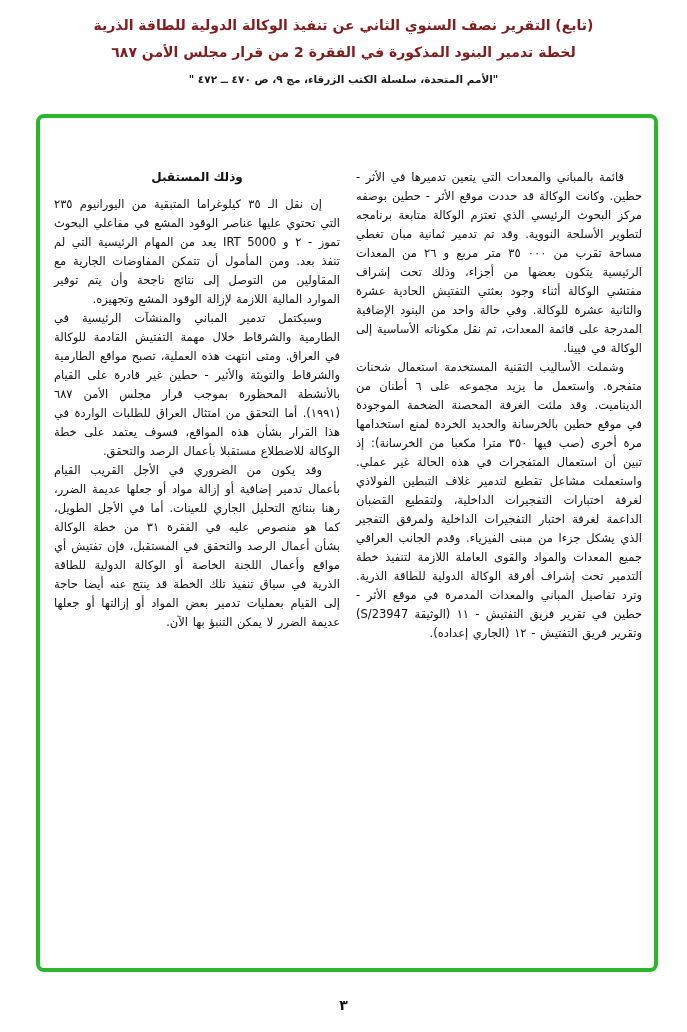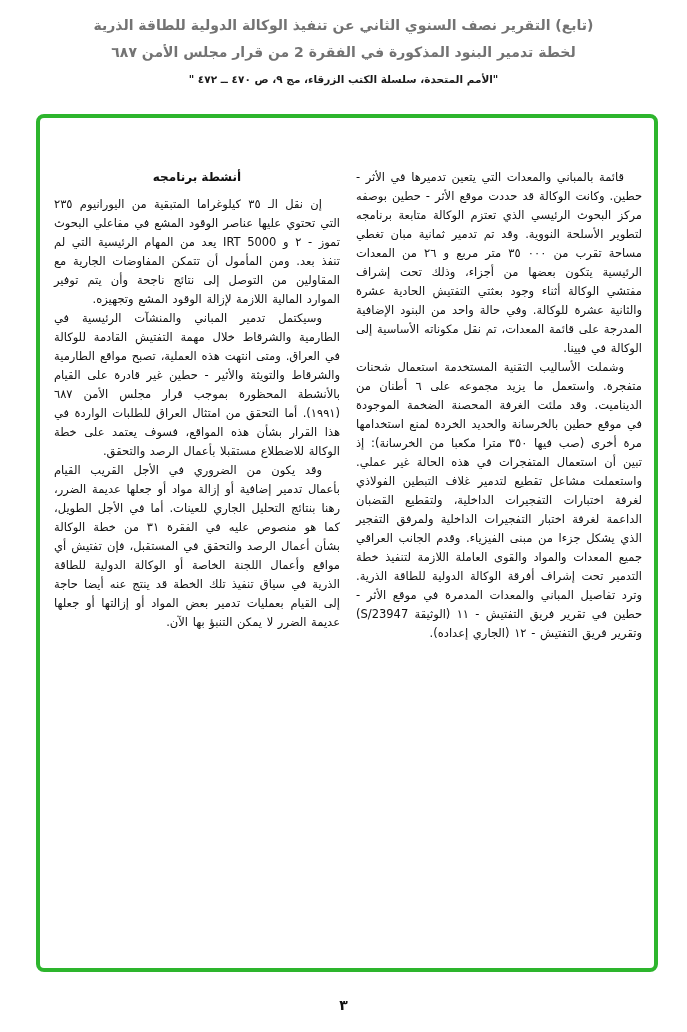--- a/index.html
+++ b/index.html
@@ -17,21 +17,21 @@
     direction: rtl;
   }
   .doc-header {
     text-align: center;
     padding-top: 12px;
   }
   .title-line {
     font-size: 14px;
     font-weight: bold;
     line-height: 1.9;
-    color: #737373;
+    color: #7f1d1d;
   }
   .source-line {
     font-size: 10.5px;
     font-weight: bold;
     margin-top: 8px;
     color: #1a1a1a;
   }
   .green-box {
     position: absolute;
     left: 36px;
@@ -93,21 +93,21 @@
 
   <div class="green-box" style="border-color: rgb(45, 181, 45);">
     <div class="columns">
 
       <div class="column">
         <p>قائمة بالمباني والمعدات التي يتعين تدميرها في الأثر - حطين. وكانت الوكالة قد حددت موقع الأثر - حطين بوصفه مركز البحوث الرئيسي الذي تعتزم الوكالة متابعة برنامجه لتطوير الأسلحة النووية. وقد تم تدمير ثمانية مبان تغطي مساحة تقرب من ٠٠٠ ٣٥ متر مربع و ٢٦ من المعدات الرئيسية يتكون بعضها من أجزاء، وذلك تحت إشراف مفتشي الوكالة أثناء وجود بعثتي التفتيش الحادية عشرة والثانية عشرة للوكالة. وفي حالة واحد من البنود الإضافية المدرجة على قائمة المعدات، تم نقل مكوناته الأساسية إلى الوكالة في فيينا.</p>
         <p>وشملت الأساليب التقنية المستخدمة استعمال شحنات متفجرة. واستعمل ما يزيد مجموعه على ٦ أطنان من الديناميت. وقد ملئت الغرفة المحصنة الضخمة الموجودة في موقع حطين بالخرسانة والحديد الخردة لمنع استخدامها مرة أخرى (صب فيها ٣٥٠ مترا مكعبا من الخرسانة): إذ تبين أن استعمال المتفجرات في هذه الحالة غير عملي. واستعملت مشاعل تقطيع لتدمير غلاف التبطين الفولاذي لغرفة اختبارات التفجيرات الداخلية، ولتقطيع القضبان الداعمة لغرفة اختبار التفجيرات الداخلية ولمرفق التفجير الذي يشكل جزءا من مبنى الفيزياء. وقدم الجانب العراقي جميع المعدات والمواد والقوى العاملة اللازمة لتنفيذ خطة التدمير تحت إشراف أفرقة الوكالة الدولية للطاقة الذرية. وترد تفاصيل المباني والمعدات المدمرة في موقع الأثر - حطين في تقرير فريق التفتيش - ١١ (الوثيقة S/23947) وتقرير فريق التفتيش - ١٢ (الجاري إعداده).</p>
       </div>
 
       <div class="column">
-        <h2 class="section-heading">أنشطة برنامجه</h2>
+        <h2 class="section-heading">وذلك المستقبل</h2>
         <p>إن نقل الـ ٣٥ كيلوغراما المتبقية من اليورانيوم ٢٣٥ التي تحتوي عليها عناصر الوقود المشع في مفاعلي البحوث تموز - ٢ و IRT 5000 يعد من المهام الرئيسية التي لم تنفذ بعد. ومن المأمول أن تتمكن المفاوضات الجارية مع المقاولين من التوصل إلى نتائج ناجحة وأن يتم توفير الموارد المالية اللازمة لإزالة الوقود المشع وتجهيزه.</p>
         <p>وسيكتمل تدمير المباني والمنشآت الرئيسية في الطارمية والشرقاط خلال مهمة التفتيش القادمة للوكالة في العراق. ومتى انتهت هذه العملية، تصبح مواقع الطارمية والشرقاط والتويثة والأثير - حطين غير قادرة على القيام بالأنشطة المحظورة بموجب قرار مجلس الأمن ٦٨٧ (١٩٩١). أما التحقق من امتثال العراق للطلبات الواردة في هذا القرار بشأن هذه المواقع، فسوف يعتمد على خطة الوكالة للاضطلاع مستقبلا بأعمال الرصد والتحقق.</p>
         <p>وقد يكون من الضروري في الأجل القريب القيام بأعمال تدمير إضافية أو إزالة مواد أو جعلها عديمة الضرر، رهنا بنتائج التحليل الجاري للعينات. أما في الأجل الطويل، كما هو منصوص عليه في الفقرة ٣١ من خطة الوكالة بشأن أعمال الرصد والتحقق في المستقبل، فإن تفتيش أي مواقع وأعمال اللجنة الخاصة أو الوكالة الدولية للطاقة الذرية في سياق تنفيذ تلك الخطة قد ينتج عنه أيضا حاجة إلى القيام بعمليات تدمير بعض المواد أو إزالتها أو جعلها عديمة الضرر لا يمكن التنبؤ بها الآن.</p>
       </div>
 
     </div>
   </div>
 
   <footer class="page-footer">
     <span class="page-number">٣</span>

